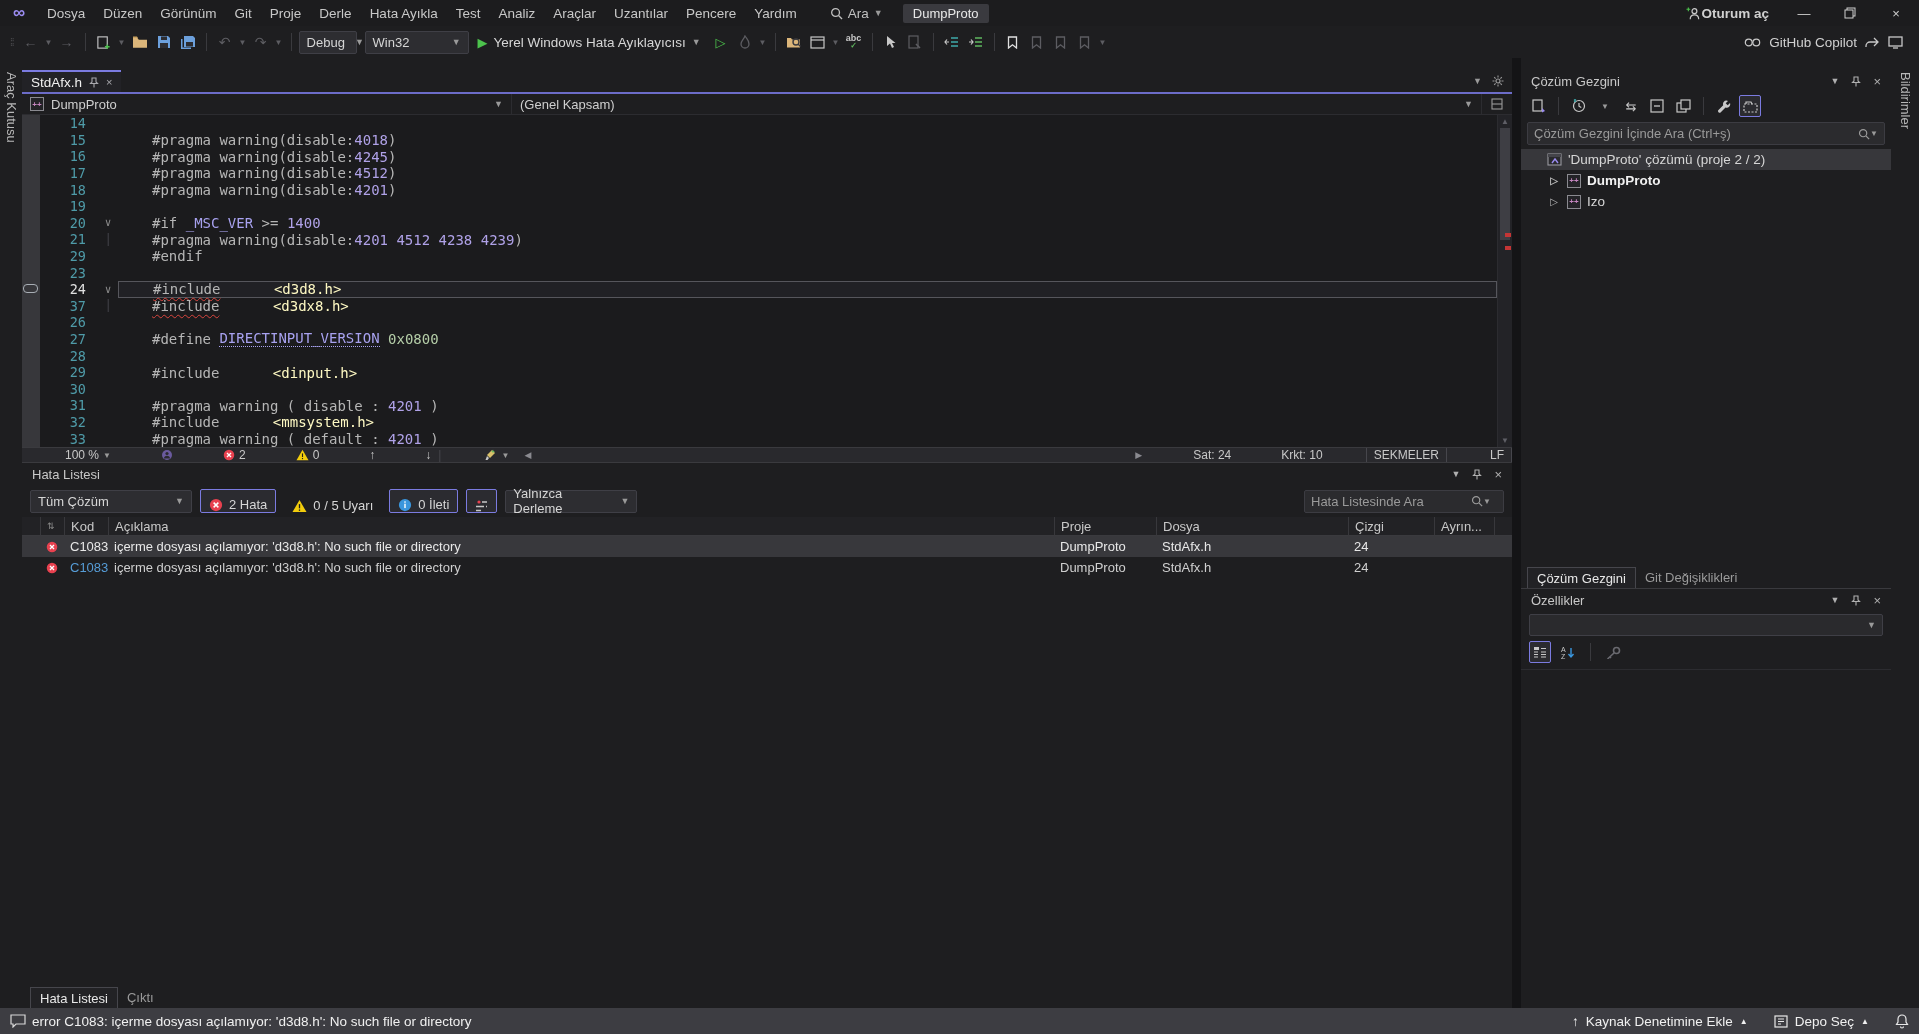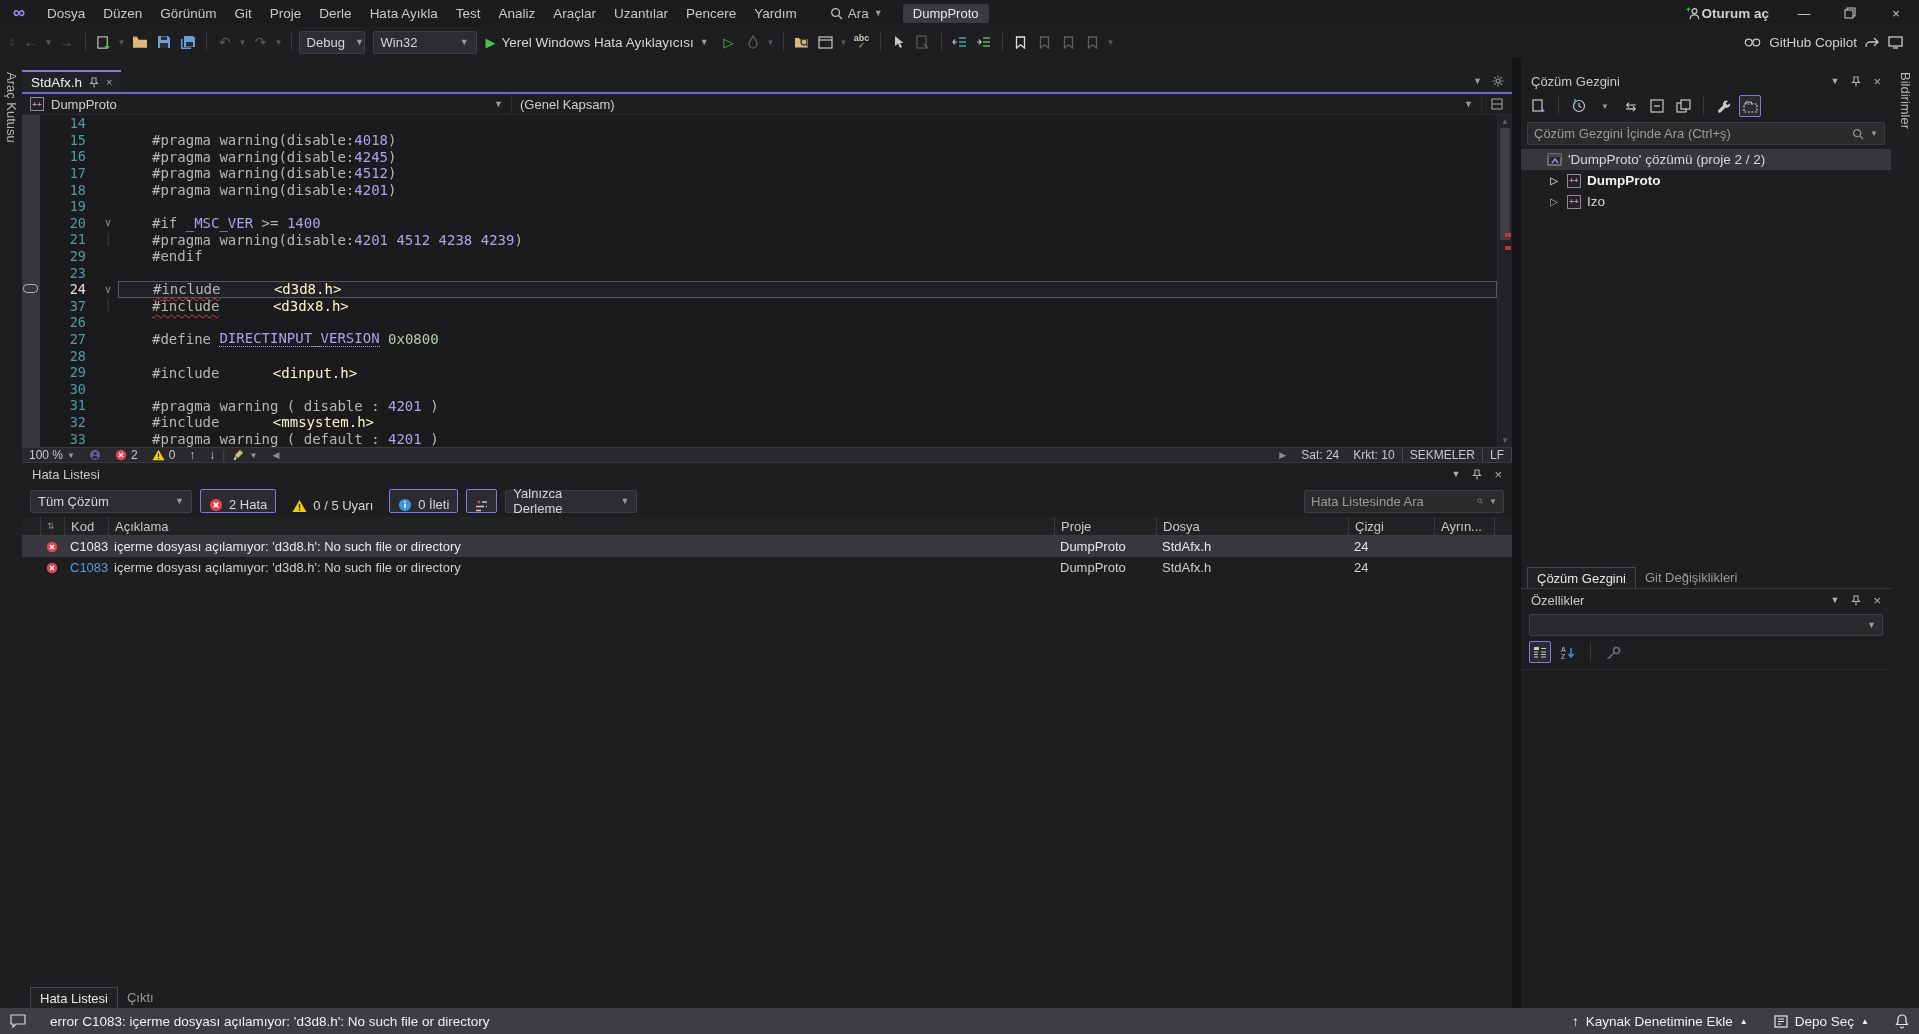--- a/index.html
+++ b/index.html
@@ -78,36 +78,36 @@
   .f-sq { text-decoration:underline wavy #d8453e 1px; text-underline-offset:3px; }
   .f-dot { border-bottom:1px dotted #a8a2f0; }
 
   .vscroll { width:15px; flex:none; background:#232327; border-left:1px solid #2c2c30; position:relative; }
   .vscroll .sarr { position:absolute; left:0; width:100%; text-align:center; color:#5f5f66; font-size:8px; }
   .vthumb { position:absolute; left:2px; right:2px; top:13px; height:112px; background:#3e3e44; }
   .redtick { position:absolute; right:1px; width:6px; height:4px; background:#c43535; }
 
   .estatus { height:15px; flex:none; display:flex; align-items:center; background:#29292d;
     border-top:1px solid #3a3a3e; font-size:12px; color:#c8c8c8; }
-  .estatus .seg { display:flex; align-items:center; gap:4px; padding:0 7px; height:100%; }
+  .estatus .seg { display:flex; align-items:center; gap:4px; padding:0 7px; height:100%;margin-left:36px; }
   .estatus .bordered { border-left:1px solid #46464c; border-right:1px solid #46464c; }
   .estatus .tinyarr { font-size:8px; color:#9a9a9a; }
   .badge { display:flex; align-items:center; gap:4px; }
   .hsarr { color:#8a8a90; font-size:9px; padding:0 8px; }
   .htrack { flex:1; }
 
   
   .errorpanel { flex:1; min-height:0; display:flex; flex-direction:column; background:#1e1e20; border-top:1px solid #3a3a3e; }
   .paneltitle { height:22px; flex:none; display:flex; align-items:center; padding:0 10px; color:#c8c8c8; font-size:13px; }
   .paneltitle .pticons { margin-left:auto; display:flex; gap:12px; color:#b0b0b0; align-items:center; }
   .eltoolbar { height:32px; flex:none; display:flex; align-items:center; gap:8px; padding:0 8px; }
   .elbtn { display:flex; align-items:flex-end; gap:6px; height:24px; padding:0 8px; font-size:13px; color:#d6d6d6; }
   .elbtn.toggled { border:1px solid #7b7be0; background:#2b2b30; border-radius:2px; }
   .searchbox { display:flex; align-items:center; background:#2b2b2e; border:1px solid #3c3c42; height:23px;
-    padding:0 6px; gap:6px; border-radius:2px; }
+    padding:0 6px; border-radius:2px; }
   .searchbox input { background:transparent; border:none; outline:none; color:#cfcfcf; font-size:13px;
     font-family:"Liberation Sans", sans-serif; width:160px; }
   .searchbox input::placeholder { color:#9a9a9a; }
   .elgrid { flex:none; display:grid; grid-template-columns:18px 24px 44px 946px 102px 192px 86px 60px 1fr;
     font-size:13px; }
   .elh { height:19px; display:flex; align-items:center; color:#c8c8c8; background:#222225;
     border-bottom:1px solid #3a3a3e; padding:0 6px; }
   .elh.bl { border-left:1px solid #38383c; }
   .elrow { display:grid; grid-template-columns:18px 24px 44px 946px 102px 192px 86px 60px 1fr; grid-column:1/-1;
     height:21px; align-items:center; color:#cfcfcf; }
@@ -137,21 +137,21 @@
   .icobox { width:14px; height:14px; flex:none; border:1px solid #8a8a90; color:#c586c0; font-size:8px;
     display:inline-flex; align-items:center; justify-content:center; background:#232327; font-weight:bold; }
   .righttabs { height:21px; flex:none; display:flex; align-items:stretch; padding-left:6px; background:#1e1e20; }
   .propspane { flex:1; display:flex; flex-direction:column; }
   .propcombo { margin:3px 8px; height:22px; background:#2a2a2d; border:1px solid #3f3f46; display:flex;
     align-items:center; justify-content:flex-end; padding:0 6px; color:#9a9a9a; font-size:9px; border-radius:2px; }
   .propstoolbar { display:flex; align-items:center; gap:6px; padding:2px 8px 6px; border-bottom:1px solid #2c2c30; }
 
   
   .statusbar { height:26px; flex:none; background:#3d3d42; display:flex; align-items:center; padding:0 10px;
-    color:#f0f0f0; font-size:13.5px; gap:24px; }
+    color:#f0f0f0; font-size:13.5px; gap:6px; }
   .statusbar .right { margin-left:auto; display:flex; align-items:center; gap:26px; }
   .sbitem { display:flex; align-items:center; gap:7px; }
   .sbitem .tinyarr { font-size:8px; }
   svg { display:block; }
 </style>
 </head>
 <body>
 
 <div class="vs">
 
@@ -237,21 +237,21 @@
           <rect x="6" y="7" width="7" height="4.5" fill="#2d2d31"></rect>
           <path d="M1 4 v10 h10 v-1.5 H2.5 V4z" fill="#6ca0dc"></path>
         </svg>
     </span>
     <span class="vsep"></span>
     <span class="ticon dim">↶</span>
     <span class="ticon dim sm">▼</span>
     <span class="ticon dim">↷</span>
     <span class="ticon dim sm">▼</span>
     <span class="vsep"></span>
-    <div class="combo" style="width:66px">
+    <div class="combo" style="width:58px">
       <span>Debug</span>
         <span class="arr">▼</span>
     </div>
     <div class="combo" style="width:104px; margin-left:6px">
       <span>Win32</span>
         <span class="arr">▼</span>
     </div>
     <div class="runbtn">
       <span class="play">▶</span>
       <span>Yerel Windows Hata Ayıklayıcısı</span>

